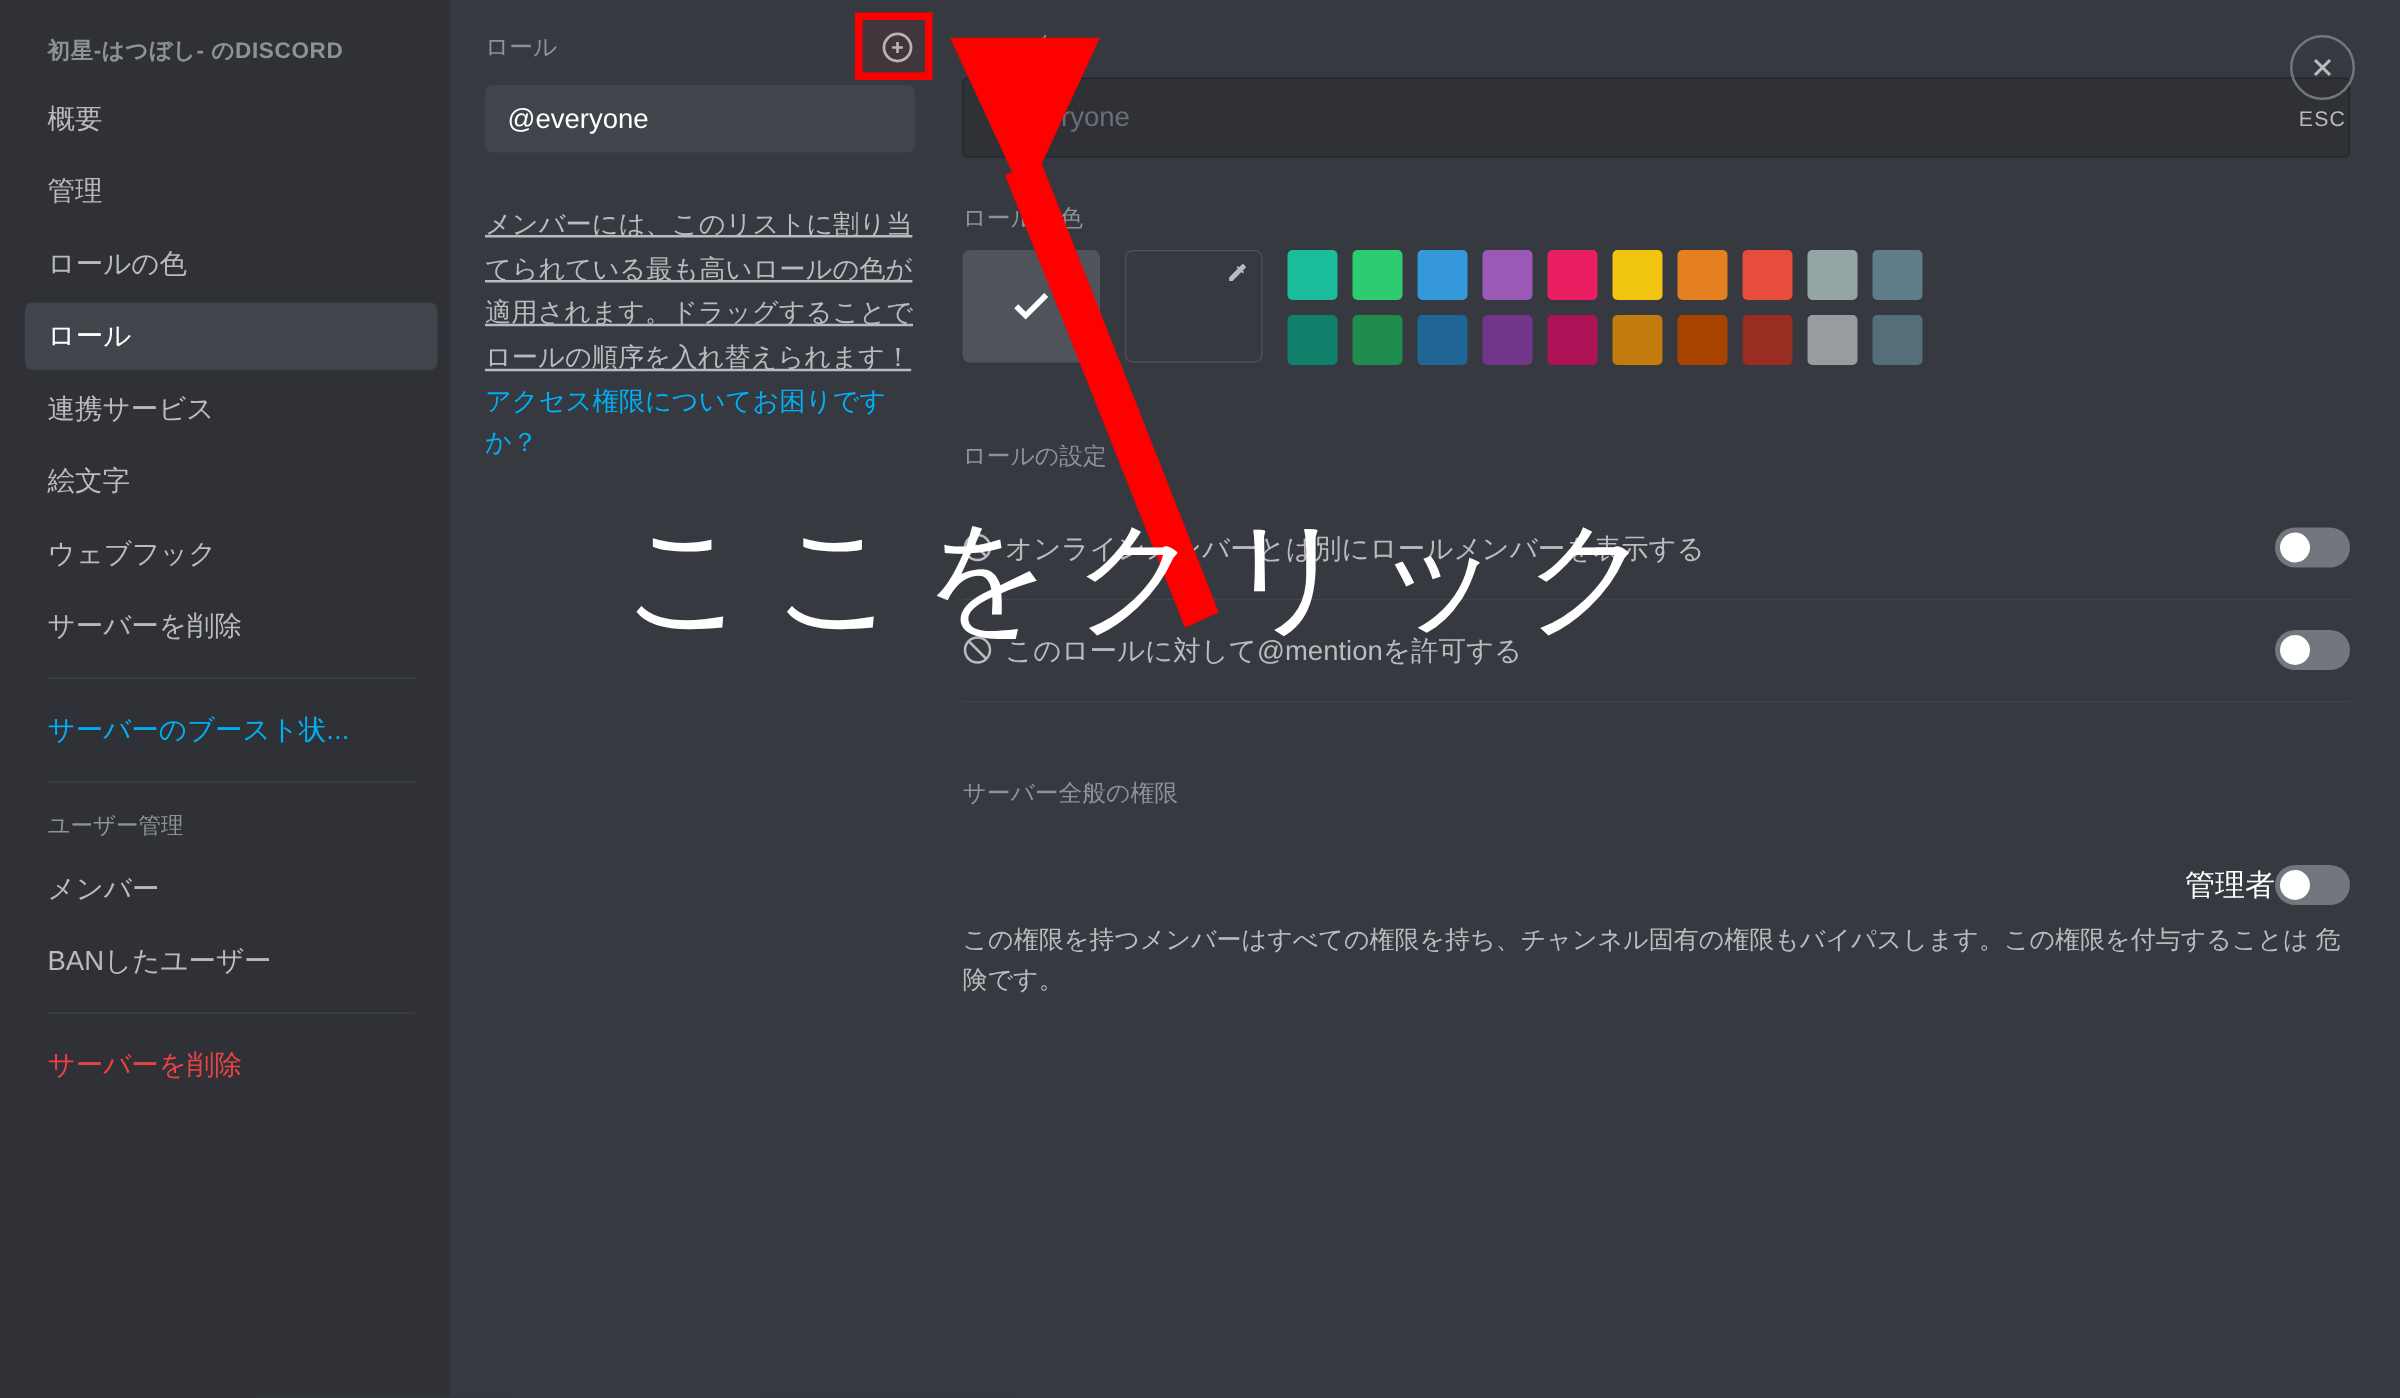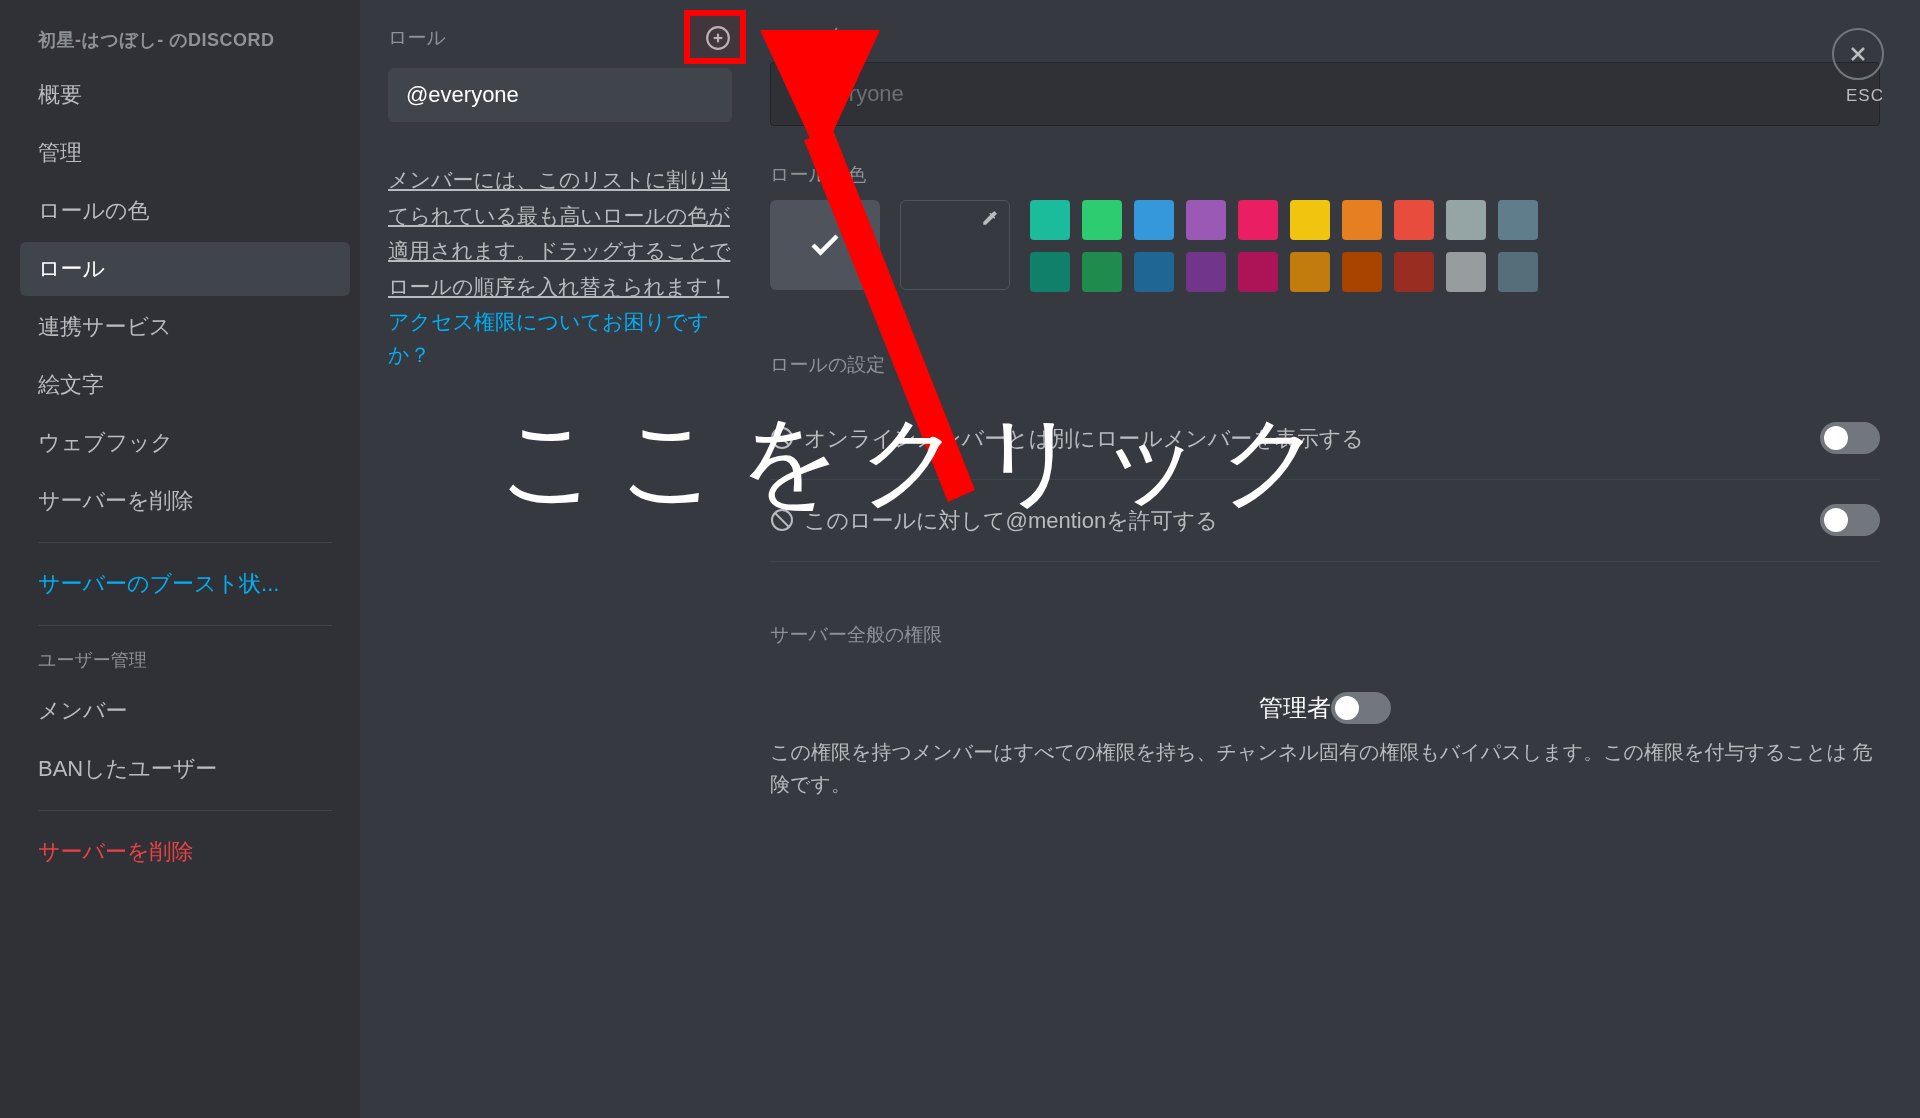--- a/index.html
+++ b/index.html
@@ -187,21 +187,21 @@
     transition: left .15s;
   }
   .toggle.off { background: #72767d; }
 
   .perm-desc { color: #b9bbbe; font-size: 20px; margin-top: 12px; line-height: 1.6; }
 
   
   .close-area {
     position: absolute;
     top: 28px; right: 36px;
-    text-align: right;
+    text-align: center;
     color: #b9bbbe;
   }
   .close-btn {
     width: 52px; height: 52px;
     border: 2px solid #72767d;
     border-radius: 50%;
     display: flex; align-items: center; justify-content: center;
     cursor: pointer;
     margin-bottom: 6px;
   }
@@ -340,21 +340,21 @@
             <line x1="5" y1="5" x2="19" y2="19"></line>
           </svg>
         <span>このロールに対して@mentionを許可する</span>
       </div>
       <div class="toggle off"></div>
     </div>
 
     <div class="section-title">サーバー全般の権限</div>
 
     <div class="perm-row" style="display:block;">
-      <div style="display:flex;justify-content:center;align-items:center;">
+      <div style="display:flex;justify-content:flex-end;align-items:center;">
         <div class="perm-name-strong">管理者</div>
         <div class="toggle off"></div>
       </div>
       <div class="perm-desc">この権限を持つメンバーはすべての権限を持ち、チャンネル固有の権限もバイパスします。この権限を付与することは 危険です。</div>
     </div>
   </div>
 </div>
 
 <div class="close-area">
   <div class="close-btn">

